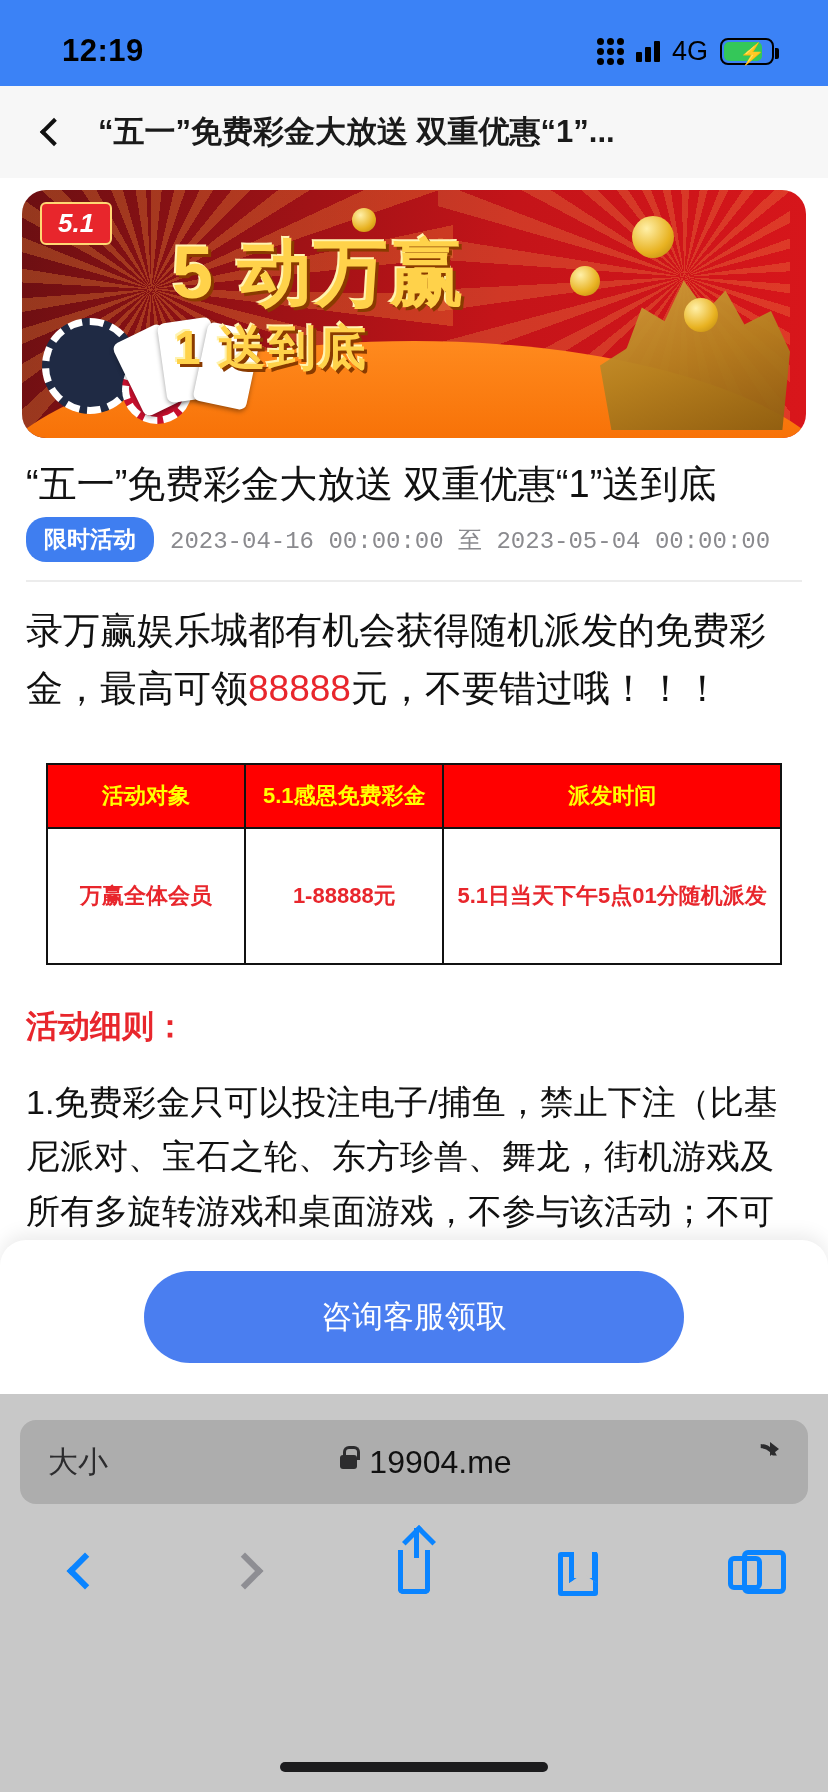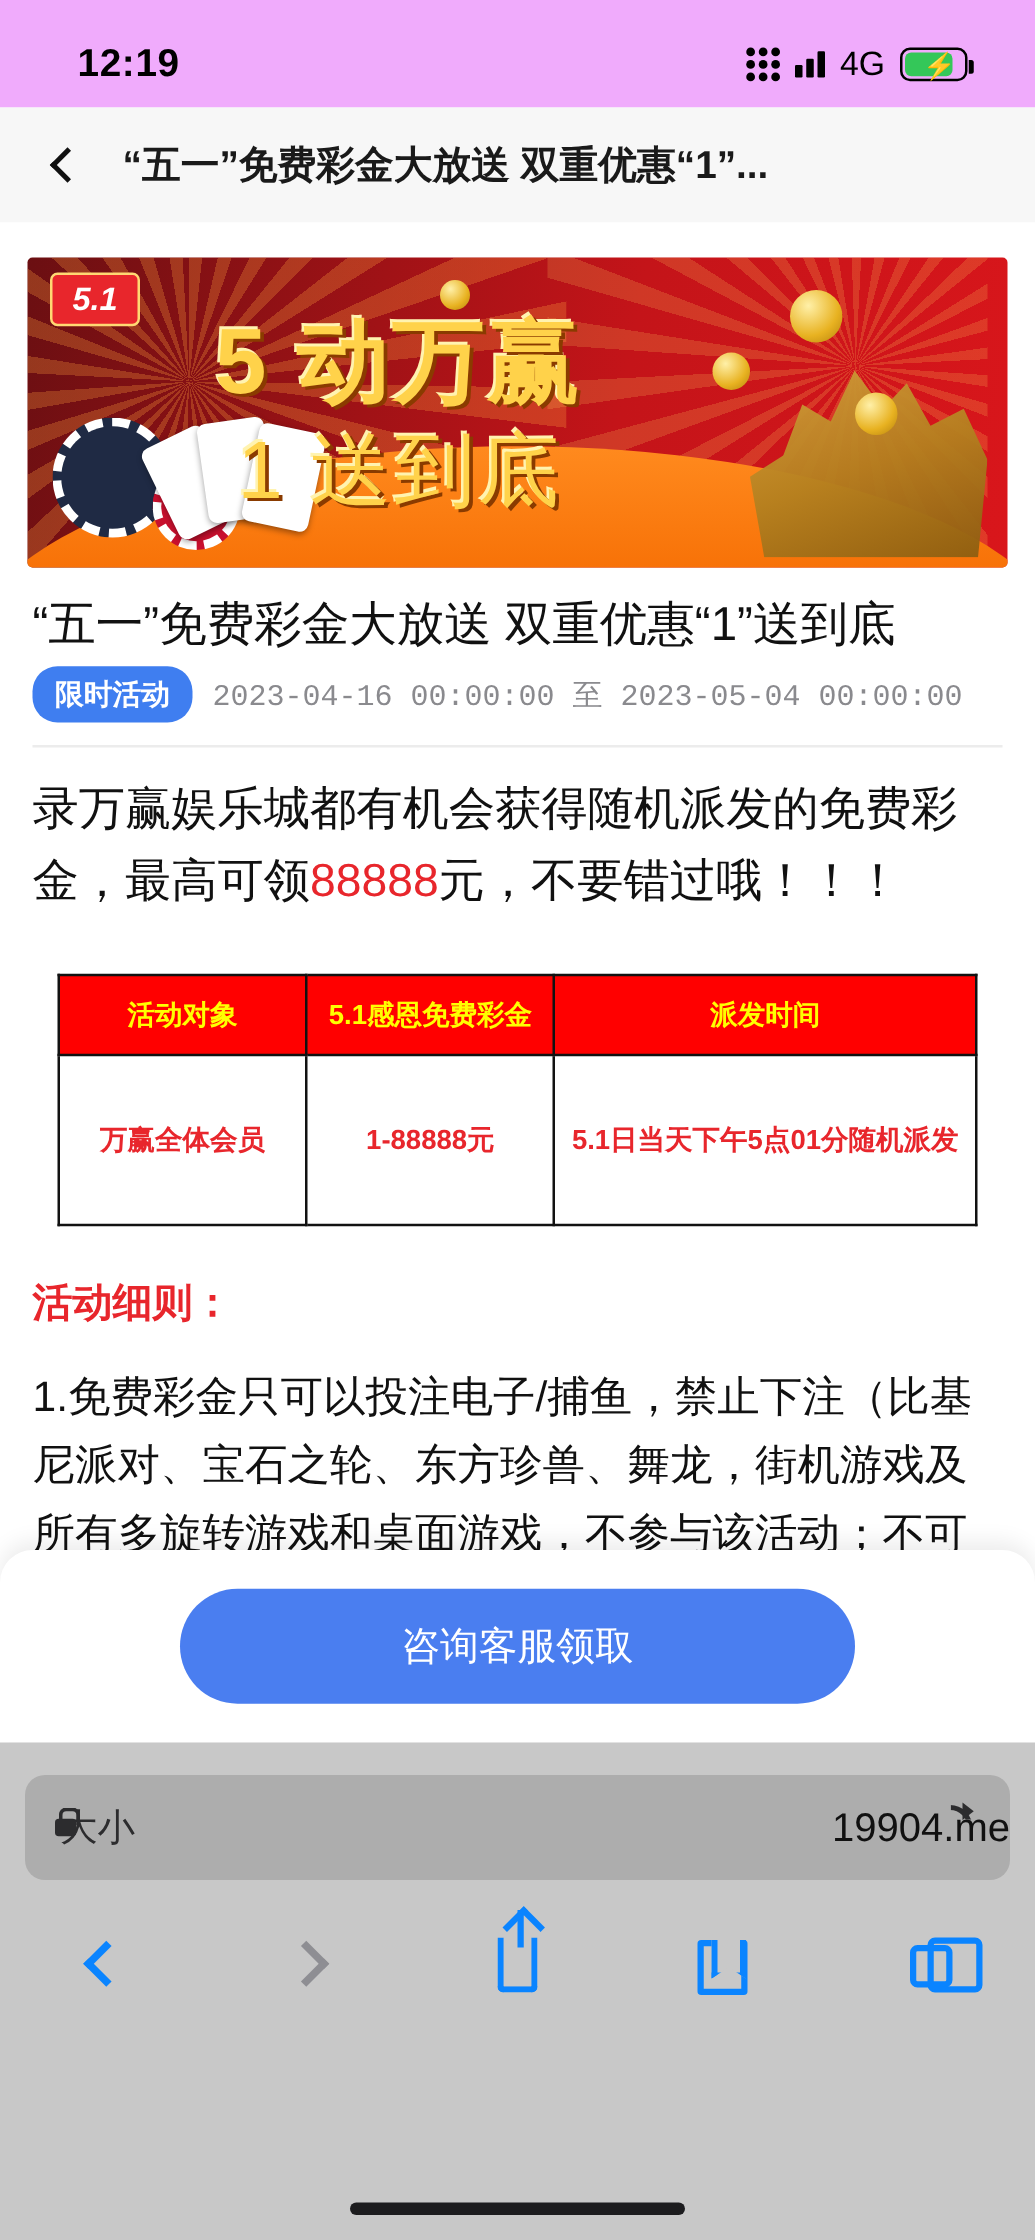--- a/index.html
+++ b/index.html
@@ -9,21 +9,21 @@
     background: #ffffff;
     overflow: hidden;
   }
   body { position: relative; }
 
   
   .statusbar {
     height: 86px;
     display: flex; align-items: center; justify-content: space-between;
     padding: 16px 54px 0 62px;
-    background: #f0abfc;
+    background: #3b82f6;
   }
   .status-time { font-size: 31px; font-weight: 600; color: #000; letter-spacing: .5px; }
   .status-right { display: flex; align-items: center; gap: 12px; }
   .sig-dots { display: grid; grid-template-columns: repeat(3, 7px); grid-template-rows: repeat(3, 7px); gap: 3px; }
   .sig-dots i { background: #000; border-radius: 50%; width: 7px; height: 7px; display: block; }
   .sig-bars { display: flex; align-items: flex-end; gap: 3px; height: 22px; }
   .sig-bars i { width: 6px; background: #000; border-radius: 1px; display:block; }
   .sig-bars i:nth-child(1){height:10px}
   .sig-bars i:nth-child(2){height:15px}
   .sig-bars i:nth-child(3){height:21px}
@@ -59,22 +59,22 @@
     white-space: nowrap; overflow: hidden; text-overflow: ellipsis;
     max-width: 560px; margin-left: 14px;
   }
 
   
   .content {
     position: absolute; top: 178px; left: 0; right: 0; bottom: 552px;
     background: #fff; overflow: hidden;
   }
   .banner {
-    margin: 28px 22px 0 22px;
-    height: 248px; border-radius: 4px; overflow: hidden; position: relative;
+    margin: 12px 22px 0 22px;
+    height: 248px; border-radius: 24px; overflow: hidden; position: relative;
     background: linear-gradient(100deg, #6b0f12 0%, #a01216 35%, #c41419 60%, #d9161b 100%);
   }
   .banner-rays {
     position: absolute; left: 0; top: 0; width: 55%; height: 100%;
     background:
       repeating-conic-gradient(from 0deg at 30% 40%,
         rgba(255,160,60,.28) 0deg 6deg, rgba(120,10,20,0) 6deg 13deg);
   }
   .banner-rays2 {
     position: absolute; right: 2%; top: 0; width: 45%; height: 100%;
@@ -93,22 +93,22 @@
     font-style: italic;
   }
   .banner-t1 {
     position: absolute; left: 150px; top: 34px;
     font-size: 74px; font-weight: 700; letter-spacing: 2px;
     color: #ffd24a;
     text-shadow: 3px 3px 0 #8a3b00, -2px -2px 0 #fff3b0;
     white-space: nowrap;
   }
   .banner-t2 {
-    position: absolute; left: 168px; top: 126px;
-    font-size: 65px; font-weight: 400; letter-spacing: 2px;
+    position: absolute; left: 152px; top: 126px;
+    font-size: 48px; font-weight: 700; letter-spacing: 2px;
     color: #ffd24a;
     text-shadow: 3px 3px 0 #8a3b00, -2px -2px 0 #fff3b0;
     white-space: nowrap;
   }
   .banner-chips {
     position: absolute; left: 14px; bottom: 14px; width: 230px; height: 150px;
   }
   .chip { position:absolute; border-radius:50%; border: 7px dashed #fff; }
   .chip.a { width: 96px; height: 96px; background:#1f2a44; left: 6px; bottom: 10px; }
   .chip.b { width: 70px; height: 70px; background:#c8102e; left: 86px; bottom: 0px; }
@@ -198,21 +198,21 @@
     background: #c8c8c8;
   }
   .url-bar {
     margin: 26px 20px 0 20px; height: 84px; border-radius: 16px;
     background: #adadad;
     display: flex; align-items: center; padding: 0 28px; position: relative;
   }
   .url-size { font-size: 30px; color: #2c2c2e; }
   .url-center {
     position: absolute; left: 0; right: 0; display: flex; align-items: center;
-    justify-content: space-between; gap: 12px; pointer-events: none; margin-left: 24px;
+    justify-content: center; gap: 12px; pointer-events: none; margin-left: 24px;
   }
   .lock {
     width: 17px; height: 14px; background: #2c2c2e; border-radius: 3px; position: relative;
   }
   .lock::before {
     content: ""; position: absolute; left: 3px; top: -9px; width: 11px; height: 11px;
     border: 3px solid #2c2c2e; border-bottom: none; border-radius: 6px 6px 0 0;
   }
   .url-text { font-size: 32px; color: #111; }
   .reload {

